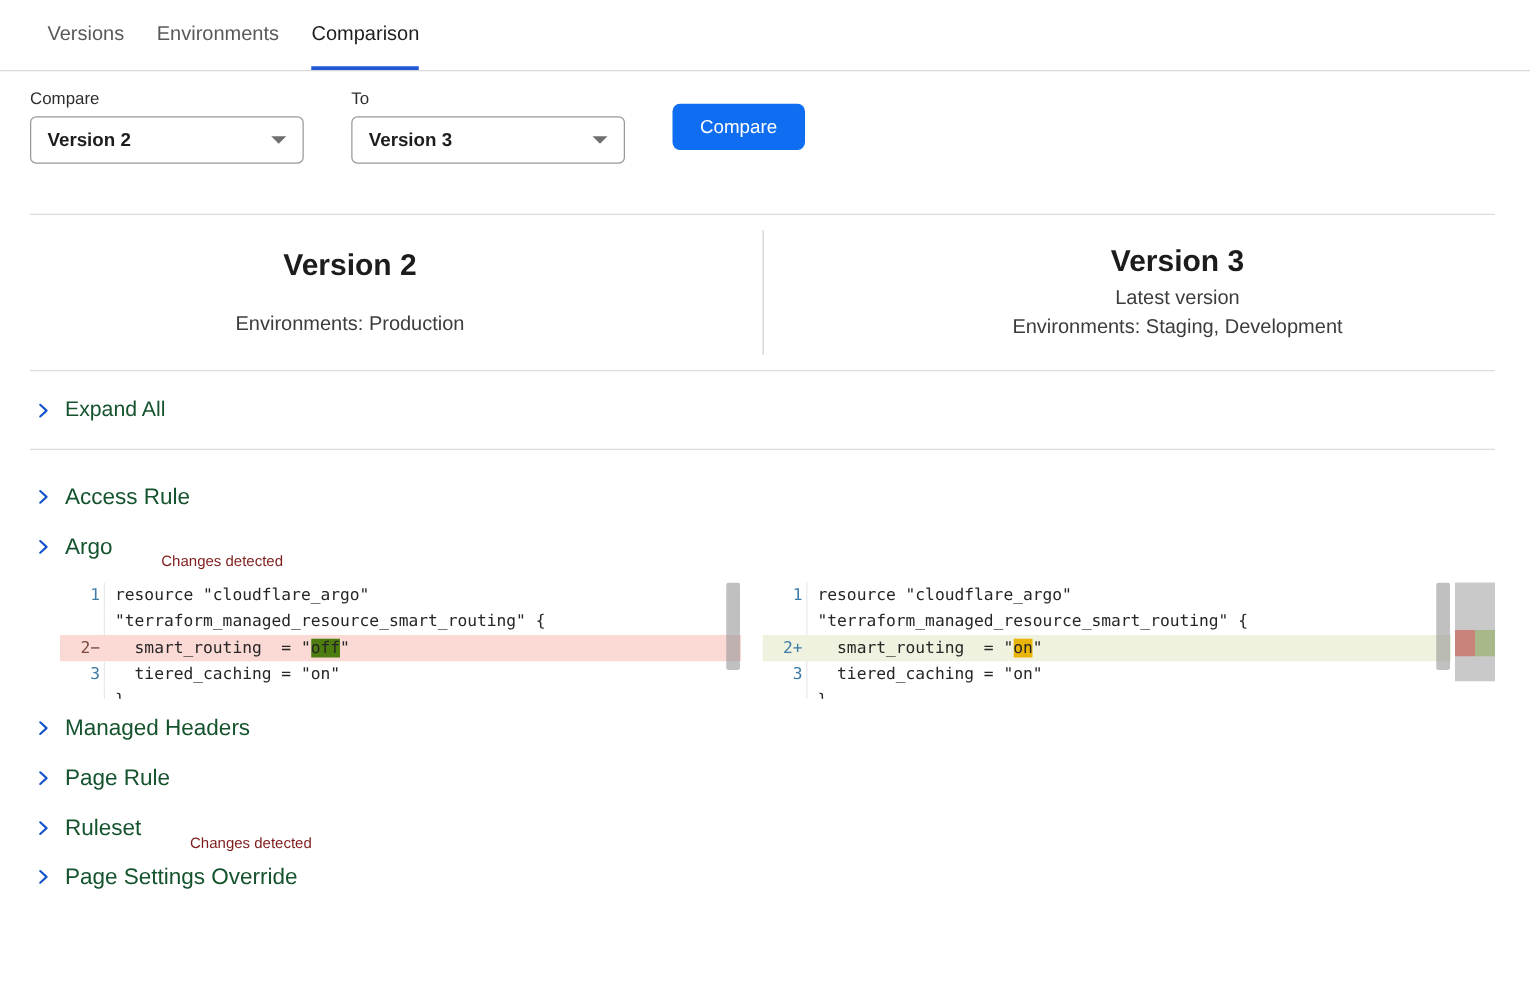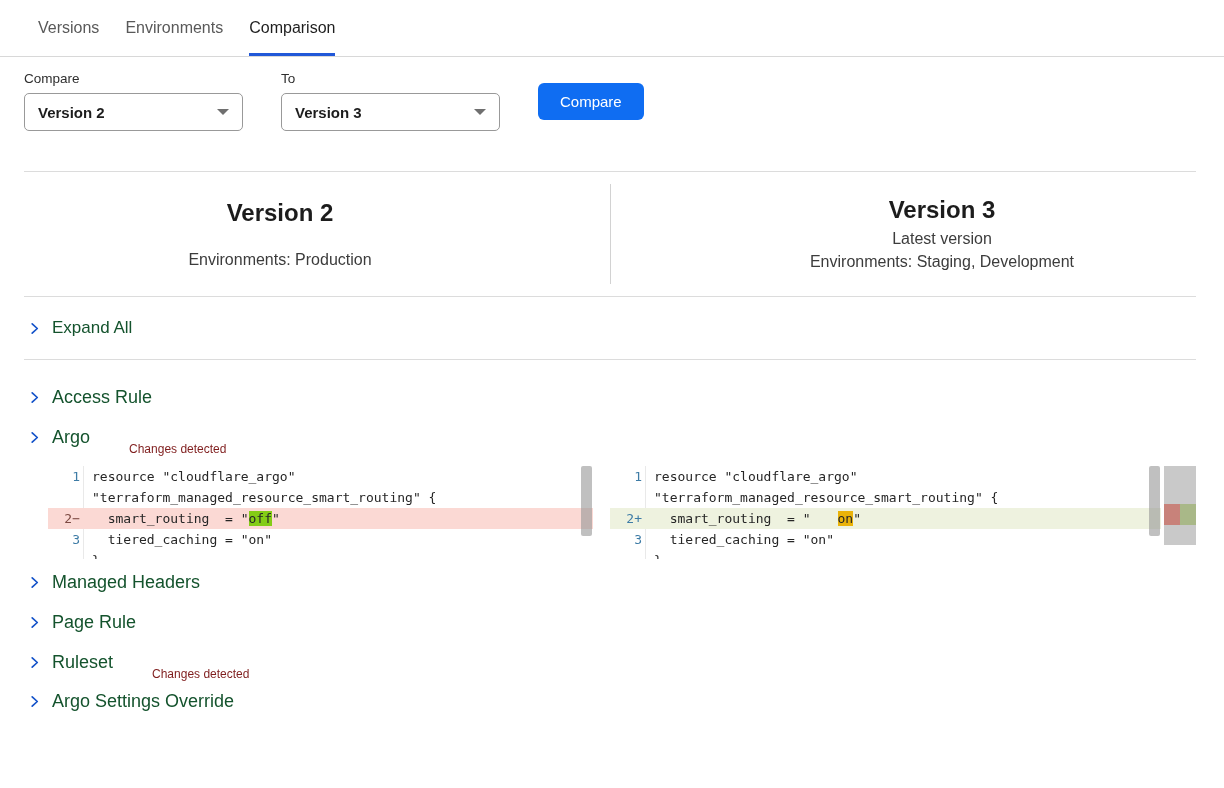--- a/index.html
+++ b/index.html
@@ -59,22 +59,22 @@
   .pane.pleft  { left:0;    width:545px; }
   .pane.pright { left:562px; width:551px; }
   .drow { display:flex; height:21px; line-height:21px; white-space:pre; }
   .gutter { flex:none; width:32px; text-align:right; color:#3e7ca6; padding-right:3px; }
   .codecol { flex:1; border-left:1px solid #e9e9e9; padding-left:8px; color:#262626; }
   .drow.removed { background:#fbd9d4; }
   .drow.removed .gutter { color:#7c4a42; }
   .drow.removed .codecol { border-left-color:transparent; }
   .drow.added { background:#eef2df; }
   .drow.added .codecol { border-left-color:transparent; }
-  .word-removed { background:#84cc16; }
-  .word-added { background:#eab308;margin-left:27px; }
+  .word-removed { background:#4d7c0f; }
+  .word-added { background:#eab308; }
   .vscroll { position:absolute; top:0; right:0; width:13px; height:93px; }
   .vscroll .thumb { position:absolute; top:0; left:1px; width:11px; height:70px;
                     background:rgba(150,150,150,0.6); border-radius:2px; }
   .minimap { position:absolute; left:1116px; top:0; width:32px; height:79px; background:#c9c9c9; }
   .mini-removed { position:absolute; left:0;  top:38px; width:16px; height:21px; background:#c8827a; }
   .mini-added   { position:absolute; left:16px; top:38px; width:16px; height:21px; background:#a9b888; }
 </style>
 </head>
 <body>
 
@@ -227,15 +227,15 @@
       <polyline points="4.5,2 10,7 4.5,12" stroke="#1352c9" stroke-width="1.8" stroke-linecap="round" stroke-linejoin="round"></polyline>
     </svg>
   <span class="lbl">Ruleset</span>
   <span class="badge">Changes detected</span>
 </div>
 
 <div class="row-link section-row mt18">
   <svg class="chev" width="13" height="13" viewBox="0 0 14 14" fill="none">
       <polyline points="4.5,2 10,7 4.5,12" stroke="#1352c9" stroke-width="1.8" stroke-linecap="round" stroke-linejoin="round"></polyline>
     </svg>
-  <span class="lbl">Argo Settings Override</span>
+  <span class="lbl">Page Settings Override</span>
 
 </div>
 
 </body></html>

